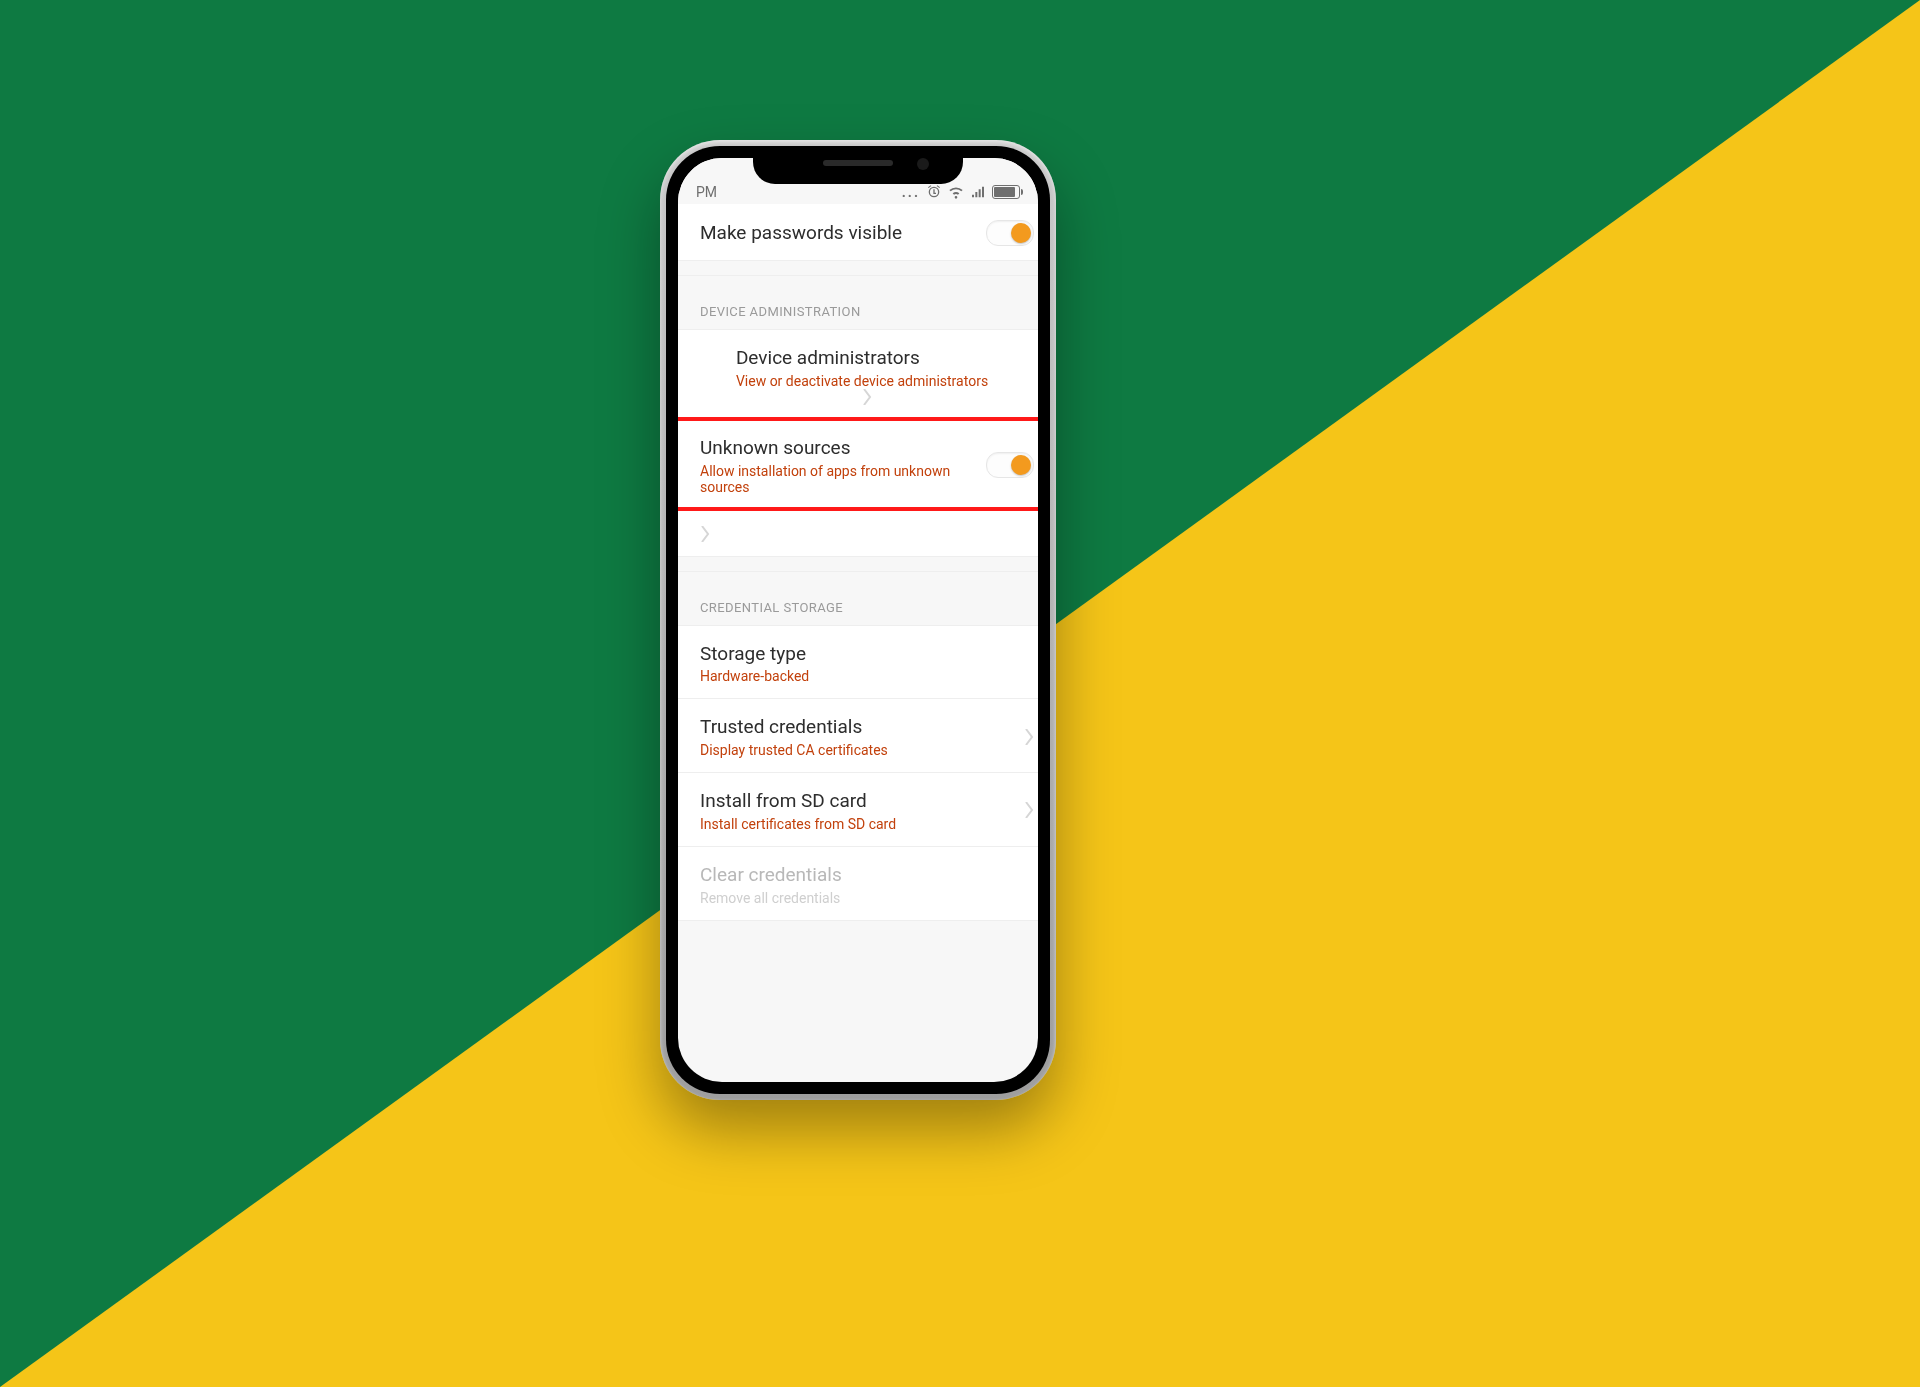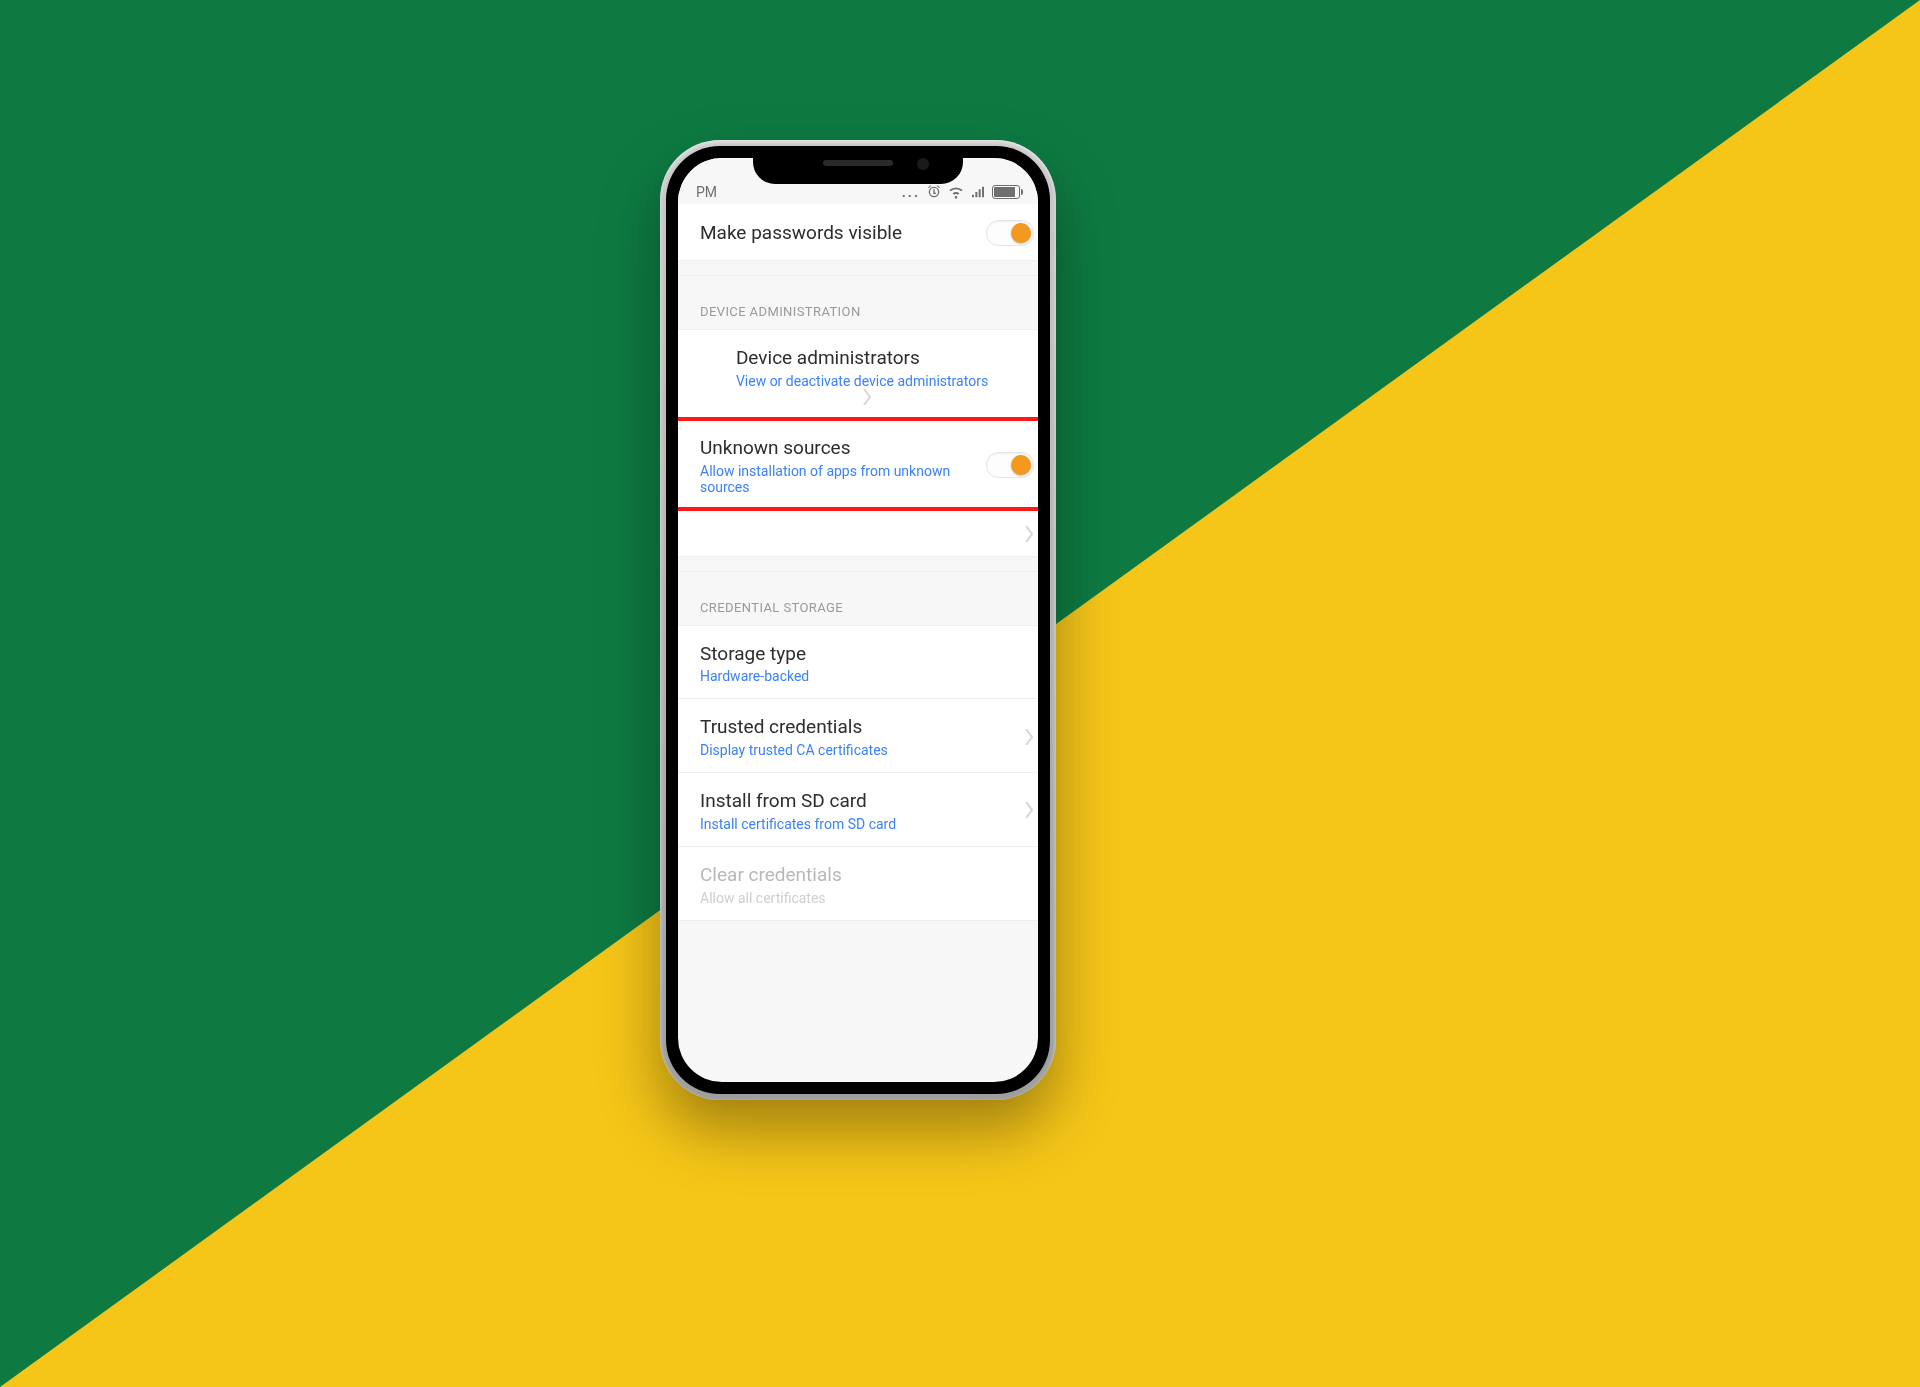--- a/index.html
+++ b/index.html
@@ -83,28 +83,28 @@
   .header{
     height:56px;background:#f5f5f5;border-bottom:1px solid #e8e8e8;
     display:flex;align-items:center;padding:0 22px;
     font-size:20px;font-weight:600;color:#3a3a3a;
   }
   
   .list{background:#fff;}
   .row{
     padding:16px 4px 14px 22px;
     border-bottom:1px solid #eeeeee;
-    display:flex;align-items:center;justify-content:flex-end;
+    display:flex;align-items:center;justify-content:flex-start;
     position:relative;
   }
   .row.disabled .title{color:#b8b8b8;}
   .row.disabled .sub{color:#cfcfcf;}
   .row .txt{flex:1;min-width:0;padding-right:10px;}
   .title{font-size:19px;color:#2d2d2d;line-height:1.25;}
-  .sub{font-size:14px;color:#3b82f6;margin-top:3px;}
+  .sub{font-size:14px;color:#c2410c;margin-top:3px;}
   .section-hdr{
     padding:28px 22px 10px 22px;
     font-size:13px;letter-spacing:.4px;color:#9a9a9a;
     background:#f7f7f7;border-bottom:1px solid #eeeeee;
     text-transform:uppercase;
   }
   .gap{height:14px;background:#f7f7f7;border-bottom:1px solid #eeeeee;}
   
   .toggle{
     width:46px;height:24px;border-radius:12px;border:1px solid #e6e6e6;
@@ -242,21 +242,21 @@
           <span class="chev">
             <svg width="10" height="16" viewBox="0 0 10 16">
                 <path d="M2 0l6 8-6 8" stroke="#d6d6d6" stroke-width="2" fill="none"></path>
               </svg>
           </span>
         </div>
 
         <div class="row disabled">
           <div class="txt">
             <div class="title">Clear credentials</div>
-            <div class="sub">Allow all certificates</div>
+            <div class="sub">Remove all credentials</div>
           </div>
         </div>
 
       </div>
 
     </div>
   </div>
 </div>
 
 </body></html>

